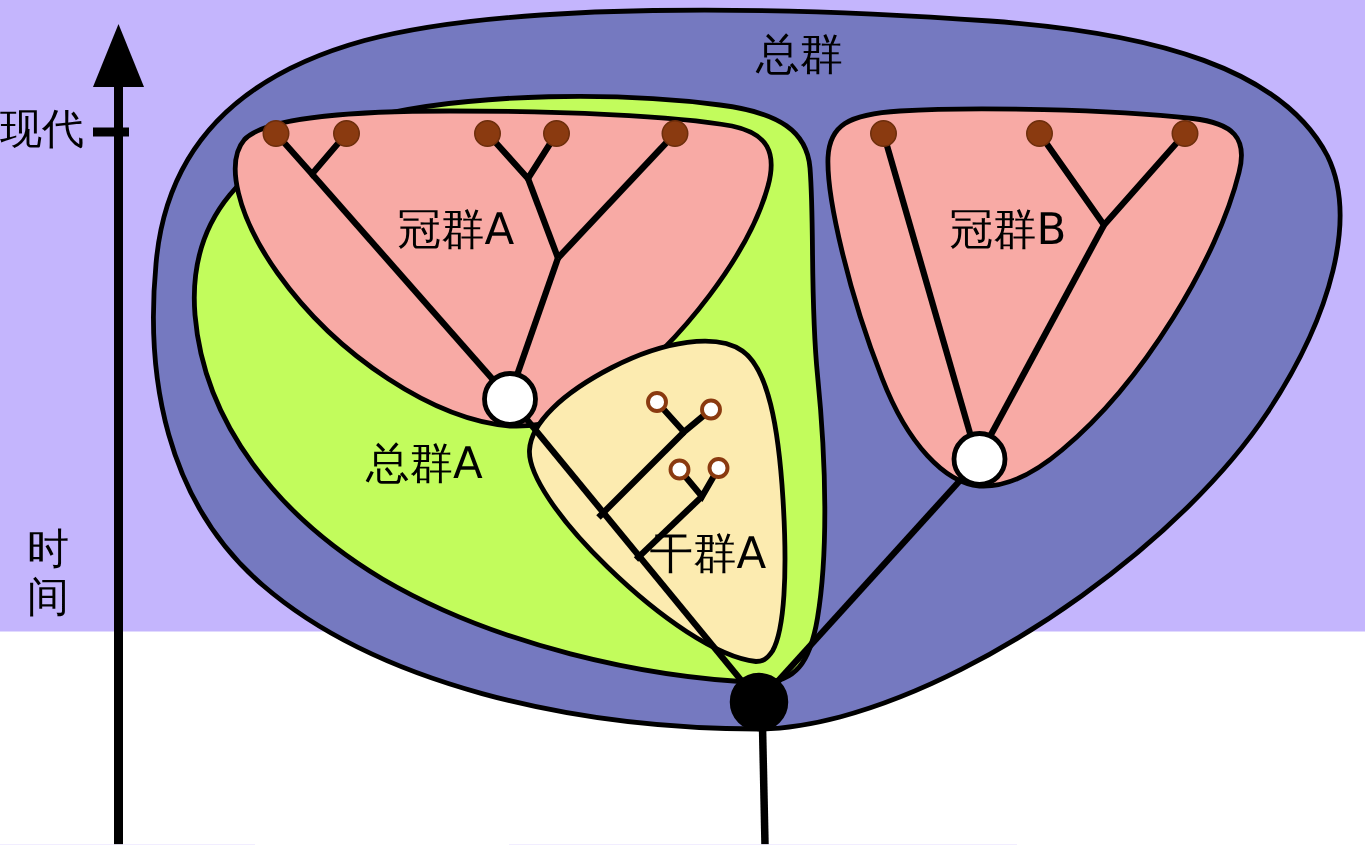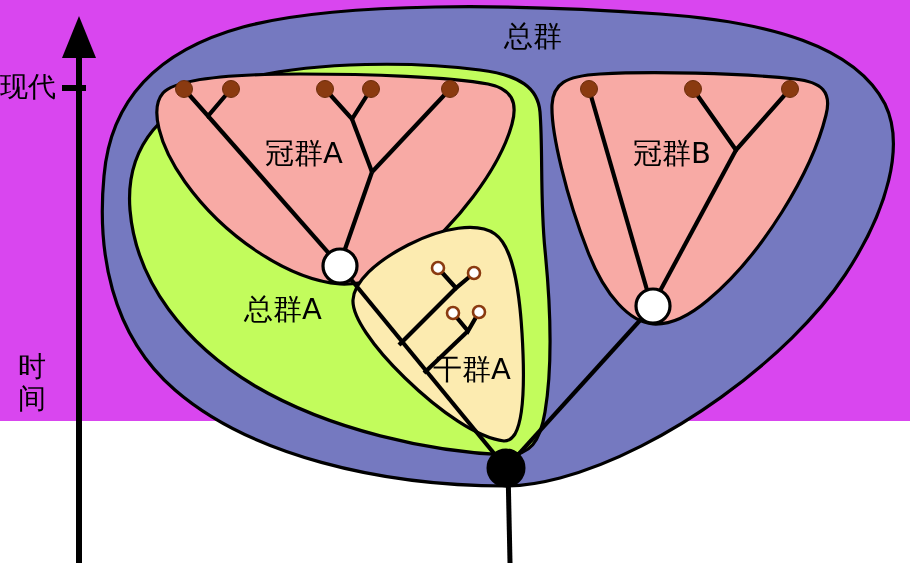--- a/index.html
+++ b/index.html
@@ -10,21 +10,21 @@
   body {
     width: 910px;
     height: 563px;
     overflow: hidden;
     font-family: "DejaVu Sans", "Liberation Sans", sans-serif;
   }
   #diagram-root {
     position: relative;
     width: 910px;
     height: 421px;
-    background: #d946ef;
+    background: #c4b5fd;
   }
   svg#phylo-svg {
     display: block;
     width: 910px;
     height: 563px;
   }
   .region-outline {
     stroke: #000000;
     stroke-width: 3.2;
     stroke-linejoin: round;

